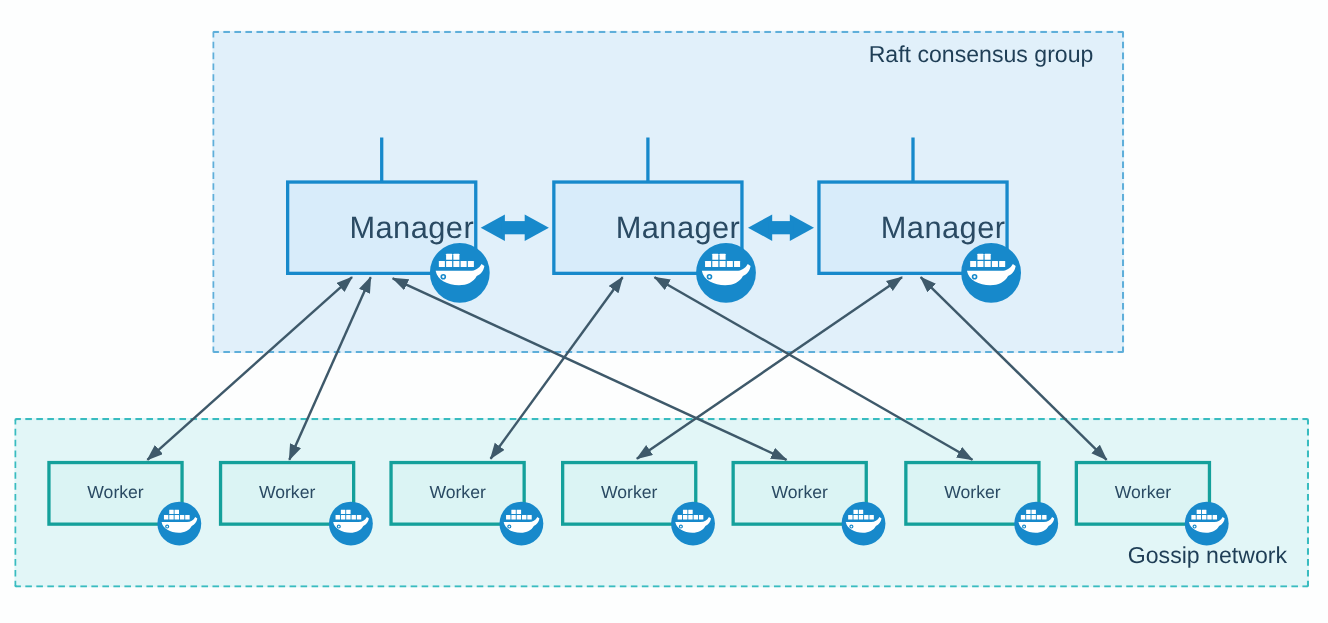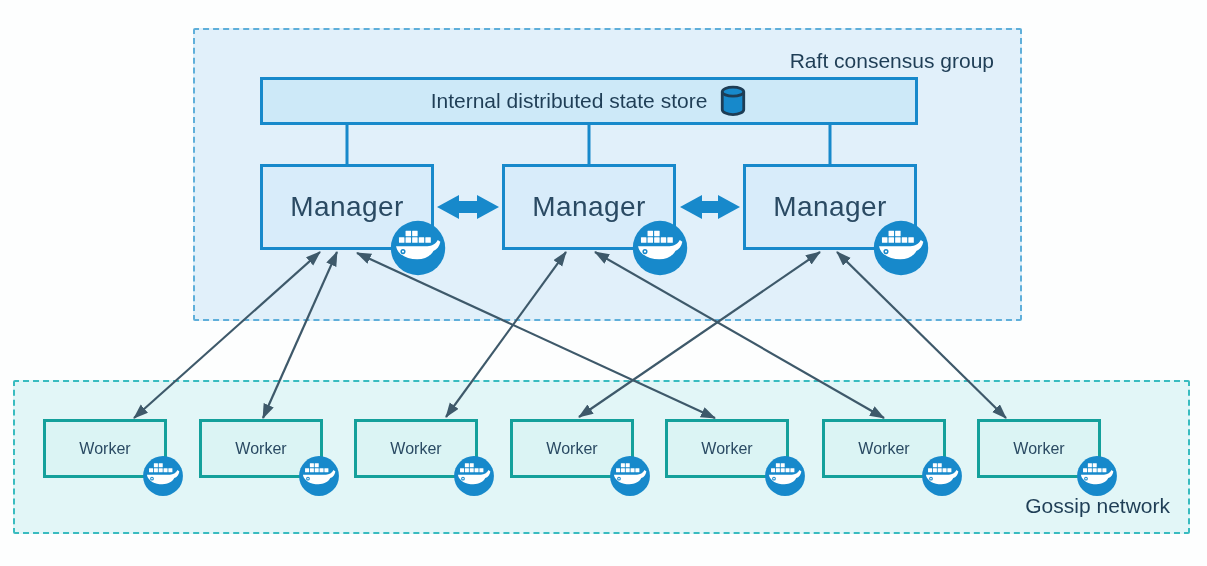--- a/index.html
+++ b/index.html
@@ -4,29 +4,29 @@
 <style>
   html,body{margin:0;padding:0;background:#fdfefe;}
   .canvas{position:relative;width:1207px;height:566px;overflow:hidden;
           font-family:"Liberation Sans", sans-serif;color:#26465e;}
   .group{position:absolute;box-sizing:border-box;border-radius:2px;}
   .raft{left:193px;top:28px;width:829px;height:293px;
         background:#e1f0fa;border:2px dashed #5fafda;}
   .gossip{left:13px;top:380px;width:1177px;height:154px;
         background:#e2f6f7;border:2px dashed #39bcc0;}
   .group-label{position:absolute;font-size:21px;color:#1f3e56;white-space:nowrap;}
-  .raft .group-label{top:19px;right:26px;margin-left:39px;}
+  .raft .group-label{top:8px;right:26px;margin-left:39px;}
   .gossip .group-label{bottom:14px;right:18px;margin-left:20px;}
   .node{position:absolute;box-sizing:border-box;display:flex;
         align-items:center;justify-content:center;z-index:4;}
   .store{left:260px;top:77px;width:658px;height:48px;
          background:#cde9f8;border:3px solid #1789cb;gap:12px;}
   .store-label{font-size:21px;color:#1f3e56;}
   .manager{top:164px;width:174px;height:86px;background:#d8ecfa;
-           border:3px solid #1789cb;font-size:28px;letter-spacing:.4px;color:#2a4a63;}
+           border:3px solid #1789cb;font-size:28px;letter-spacing:.4px;color:#2a4a63;justify-content:flex-end;}
   .m1{left:260px;} .m2{left:502px;} .m3{left:743px;}
   .worker{top:419px;width:124px;height:59px;background:#dbf4f4;
           border:3px solid #14a09b;font-size:16px;color:#2a4a63;}
   .badge{position:absolute;z-index:6;}
   .manager .badge{width:60px;height:60px;right:-17px;bottom:-31px;}
   .worker .badge{width:44px;height:44px;right:-21px;bottom:-23px;}
   .overlay{position:absolute;left:0;top:0;z-index:5;pointer-events:none;}
   .defs-hidden{position:absolute;width:0;height:0;overflow:hidden;}
 </style>
 </head>
@@ -93,27 +93,20 @@
       <line x1="320" y1="252" x2="134" y2="418"></line>
       <line x1="337" y1="252" x2="263" y2="418"></line>
       <line x1="357" y1="253" x2="715" y2="418"></line>
       <line x1="566" y1="252" x2="446" y2="417"></line>
       <line x1="595" y1="252" x2="884" y2="418"></line>
       <line x1="820" y1="252" x2="579" y2="417"></line>
       <line x1="837" y1="252" x2="1006" y2="418"></line>
     </g>
   </svg>
 
-  <div class="node store">
-    <span class="store-label">Internal distributed state store</span>
-    <svg width="28" height="32" viewBox="0 0 30 34">
-      <path d="M3.5 7 V26 c0 3.1 5.2 5.6 11.5 5.6 s11.5 -2.5 11.5 -5.6 V7" fill="#1789cb" stroke="#1e3d55" stroke-width="3" stroke-linejoin="round"></path>
-      <ellipse cx="15" cy="7" rx="11.5" ry="4.8" fill="#1789cb" stroke="#1e3d55" stroke-width="3"></ellipse>
-    </svg>
-  </div>
 
   <div class="node manager m1">
     <span>Manager</span>
     <svg class="badge" viewBox="0 0 64 64">
       <circle cx="32" cy="32" r="29" fill="#1789cb"></circle>
       <use href="#whale-glyph" x="7" y="10" width="50" height="40"></use>
     </svg>
   </div>
   <div class="node manager m2">
     <span>Manager</span>

